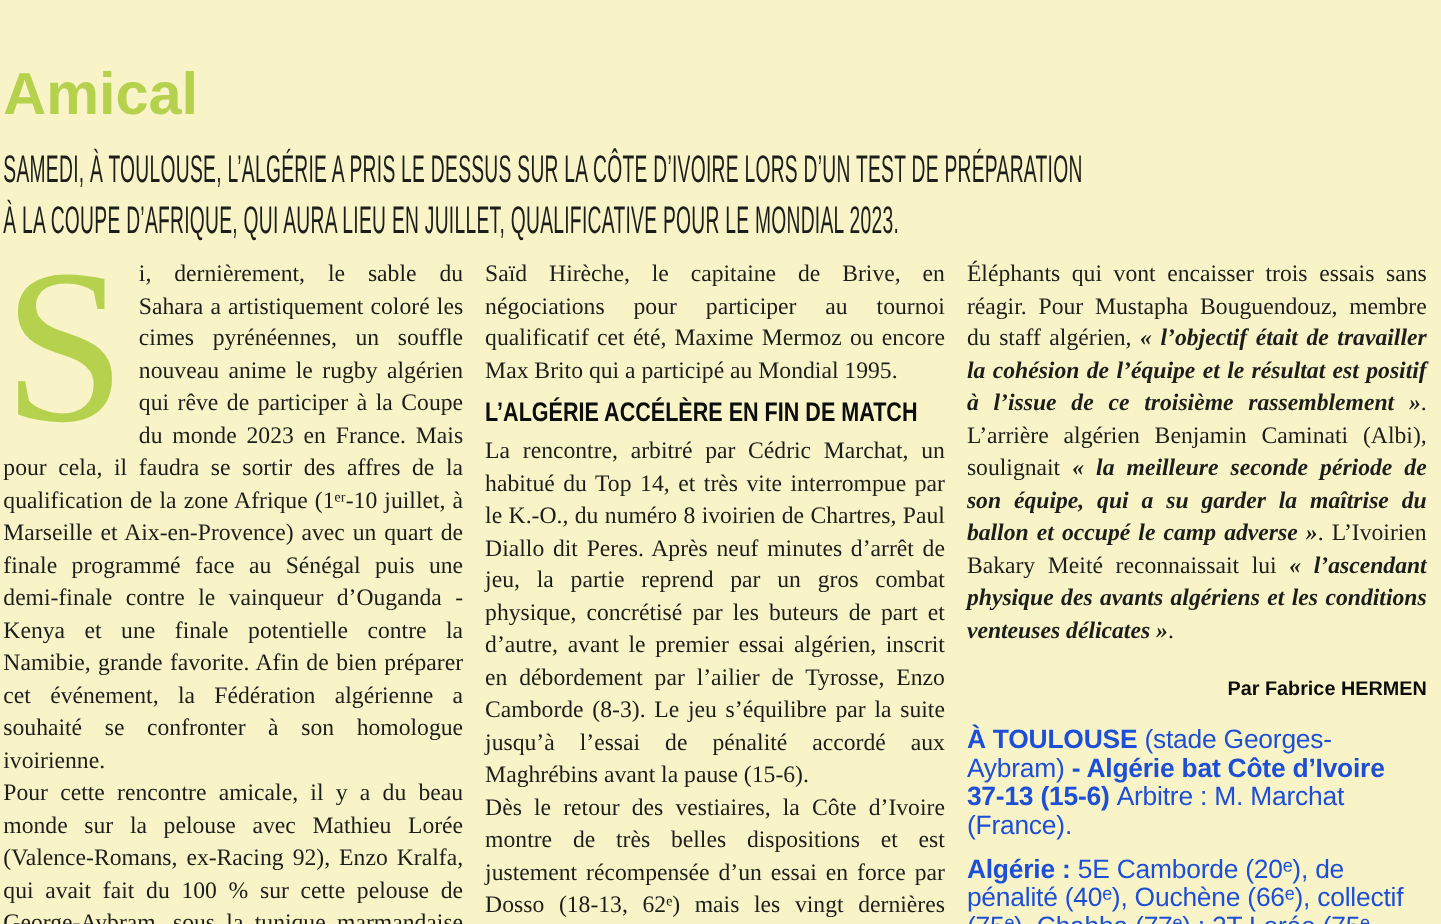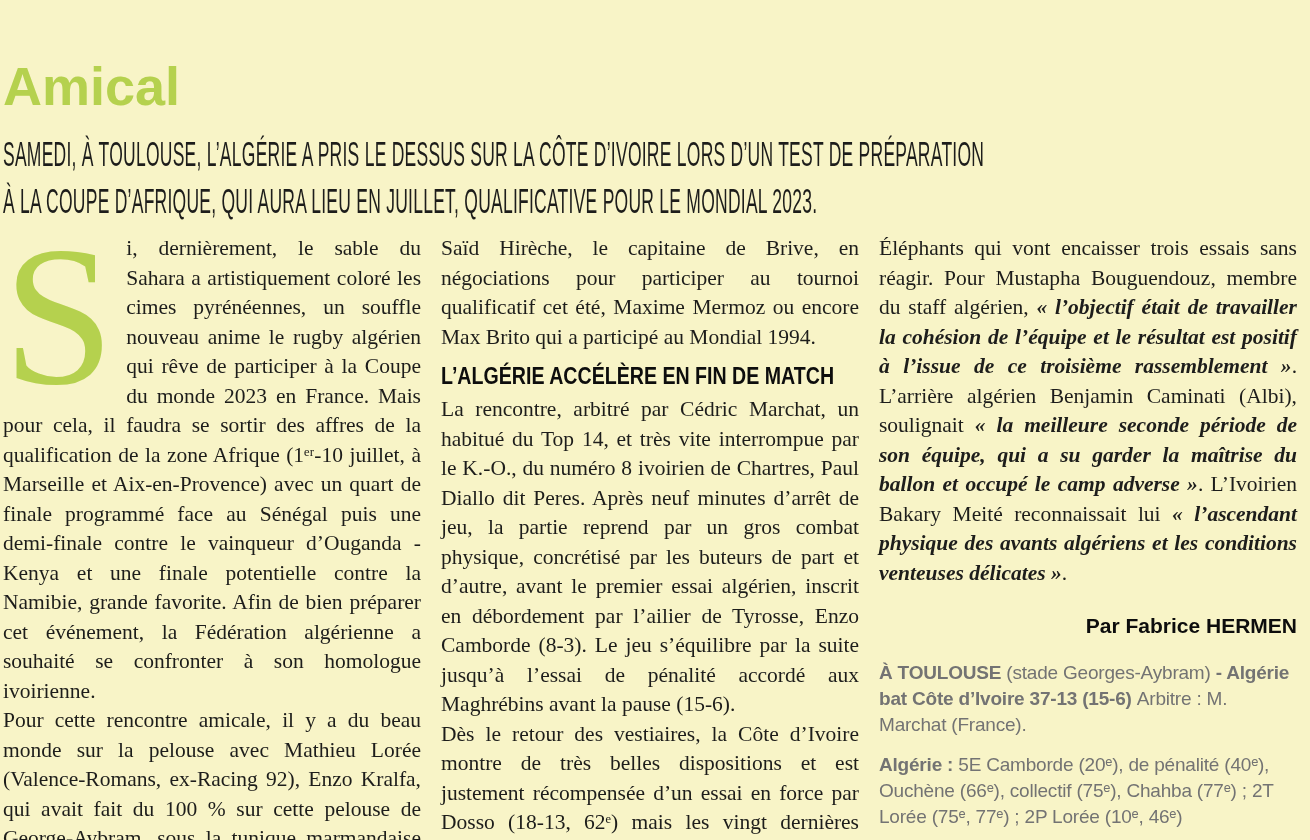--- a/index.html
+++ b/index.html
@@ -65,27 +65,27 @@
   .subhead{
     font-family:"Liberation Sans","DejaVu Sans",sans-serif;
     font-weight:bold;font-size:24.5px;line-height:28px;
     white-space:nowrap;width:125%;
     transform:scaleX(0.8);transform-origin:left center;
     margin:10px 0 5px 0;color:#0d0d0d;
   }
 
   .byline{
     font-family:"Liberation Sans","DejaVu Sans",sans-serif;
-    font-weight:bold;font-size:21px;line-height:24px;
+    font-weight:bold;font-size:18px;line-height:24px;
     text-align:right;margin:26px 0 8px 0;color:#0d0d0d;
   }
 
   .matchline{
     font-family:"Liberation Sans","DejaVu Sans",sans-serif;
-    font-size:19px;line-height:26px;color:#737373;
+    font-size:24px;line-height:26px;color:#1d4ed8;
     margin-top:14px;text-align:left;letter-spacing:-0.2px;
   }
   .matchline:first-of-type{margin-top:0;}
   .matchline.first{margin-top:22px;}
 </style>
 </head>
 <body>
 
 <div class="page">
 
@@ -96,21 +96,21 @@
     <div class="standfirst-line">À LA COUPE D’AFRIQUE, QUI AURA LIEU EN JUILLET, QUALIFICATIVE POUR LE MONDIAL 2023.</div>
   </div>
 
 
   <div class="columns">
       <div class="col">
         <p class="body-para"><span class="dropcap">S</span><span>i, dernièrement, le sable du Sahara a artistiquement coloré les cimes pyrénéennes, un souffle nouveau anime le rugby algérien qui rêve de participer à la Coupe du monde 2023 en France. Mais pour cela, il faudra se sortir des affres de la qualification de la zone Afrique (1ᵉʳ-10 juillet, à Marseille et Aix-en-Provence) avec un quart de finale programmé face au Sénégal puis une demi-finale contre le vainqueur d’Ouganda - Kenya et une finale potentielle contre la Namibie, grande favorite. Afin de bien préparer cet événement, la Fédération algérienne a souhaité se confronter à son homologue ivoirienne.</span></p>
         <p class="body-para"><span>Pour cette rencontre amicale, il y a du beau monde sur la pelouse avec Mathieu Lorée (Valence-Romans, ex-Racing 92), Enzo Kralfa, qui avait fait du 100 % sur cette pelouse de George-Aybram, sous la tunique marmandaise (Fédérale 1) ou Eugène N’Zi (Narbonne) mais aussi en tribunes avec</span></p>
       </div>
       <div class="col">
-        <p class="body-para"><span>Saïd Hirèche, le capitaine de Brive, en négociations pour participer au tournoi qualificatif cet été, Maxime Mermoz ou encore Max Brito qui a participé au Mondial 1994.</span></p>
+        <p class="body-para"><span>Saïd Hirèche, le capitaine de Brive, en négociations pour participer au tournoi qualificatif cet été, Maxime Mermoz ou encore Max Brito qui a participé au Mondial 1995.</span></p>
         <h2 class="subhead">L’ALGÉRIE ACCÉLÈRE EN FIN DE MATCH</h2>
         <p class="body-para"><span>La rencontre, arbitré par Cédric Marchat, un habitué du Top 14, et très vite interrompue par le K.-O., du numéro 8 ivoirien de Chartres, Paul Diallo dit Peres. Après neuf minutes d’arrêt de jeu, la partie reprend par un gros combat physique, concrétisé par les buteurs de part et d’autre, avant le premier essai algérien, inscrit en débordement par l’ailier de Tyrosse, Enzo Camborde (8-3). Le jeu s’équilibre par la suite jusqu’à l’essai de pénalité accordé aux Maghrébins avant la pause (15-6).</span></p>
         <p class="body-para"><span>Dès le retour des vestiaires, la Côte d’Ivoire montre de très belles dispositions et est justement récompensée d’un essai en force par Dosso (18-13, 62ᵉ) mais les vingt dernières minutes sont un calvaire pour les</span></p>
       </div>
       <div class="col">
         <p class="body-para"><span>Éléphants qui vont encaisser trois essais sans réagir. Pour Mustapha Bouguendouz, membre du staff algérien, </span><span class="it">« l’objectif était de travailler la cohésion de l’équipe et le résultat est positif à l’issue de ce troisième rassemblement »</span><span>. L’arrière algérien Benjamin Caminati (Albi), soulignait </span><span class="it">« la meilleure seconde période de son équipe, qui a su garder la maîtrise du ballon et occupé le camp adverse »</span><span>. L’Ivoirien Bakary Meité reconnaissait lui </span><span class="it">« l’ascendant physique des avants algériens et les conditions venteuses délicates »</span><span>.</span></p>
         <p class="byline">Par Fabrice HERMEN</p>
         <p class="matchline first"><span class="bd">À TOULOUSE </span><span>(stade Georges-Aybram) </span><span class="bd">- Algérie bat Côte d’Ivoire 37-13 (15-6) </span><span>Arbitre : M. Marchat (France).</span></p>
         <p class="matchline"><span class="bd">Algérie : </span><span>5E Camborde (20ᵉ), de pénalité (40ᵉ), Ouchène (66ᵉ), collectif (75ᵉ), Chahba (77ᵉ) ; 2T Lorée (75ᵉ, 77ᵉ) ; 2P Lorée (10ᵉ, 46ᵉ)</span></p>
       </div>

